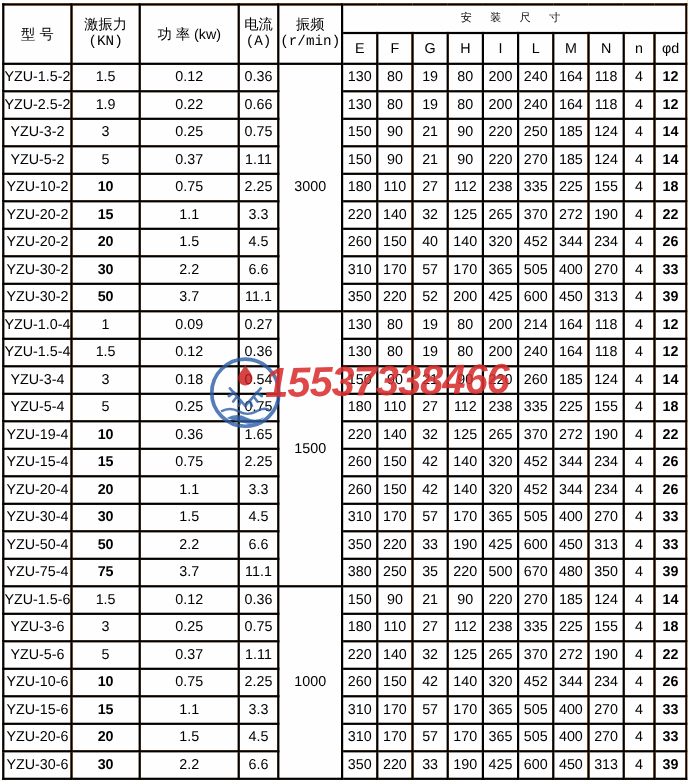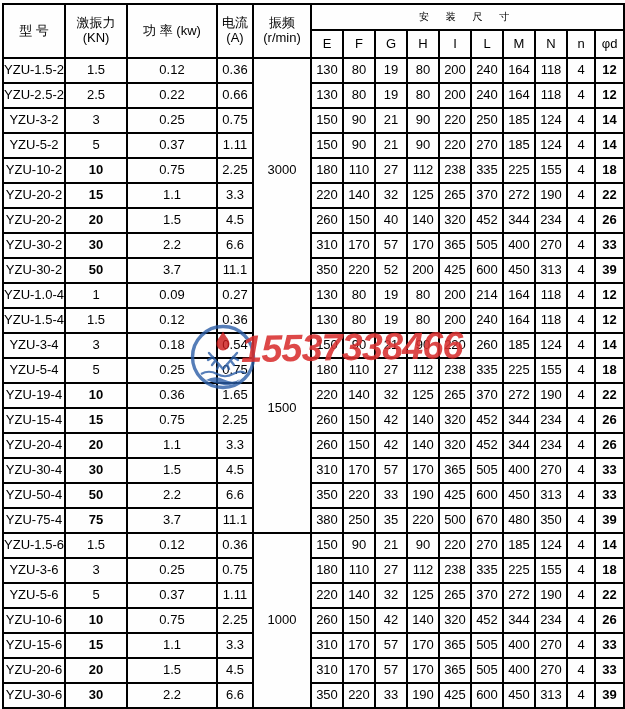--- a/index.html
+++ b/index.html
@@ -13,21 +13,21 @@
   th,td{
     border:2px solid #000;text-align:center;vertical-align:middle;
     padding:0;font-size:13px;font-weight:normal;background:#fefefe;
     line-height:1.15;overflow:hidden;white-space:nowrap;
   }
   thead tr.hrow1 th{height:24px;}
   thead tr.hrow2 th{height:26px;}
   tbody td{height:23px;}
   th.install{letter-spacing:7px;font-size:10px;}
   .b{font-weight:bold;}
-  .hline{display:block;}
+  .hline{display:block;font-family:Liberation Mono, monospace;}
   
   .wm-logo{position:absolute;left:188px;top:322px;width:70px;height:70px;opacity:.8;pointer-events:none;}
   .wm-phone{
     position:absolute;left:241px;top:328px;width:230px;
     font-size:38px;font-weight:bold;font-style:italic;line-height:1;
     letter-spacing:-1px;opacity:.88;pointer-events:none;
     transform:rotate(-1deg);font-family:"Liberation Sans","DejaVu Sans",sans-serif;
   }
 </style>
 </head>
@@ -96,21 +96,21 @@
           <td>80</td>
           <td>200</td>
           <td>240</td>
           <td>164</td>
           <td>118</td>
           <td>4</td>
           <td class="b">12</td>
         </tr>
         <tr>
           <td>YZU-2.5-2</td>
-          <td>2.5</td>
+          <td>1.9</td>
           <td>0.22</td>
           <td>0.66</td>
           <td>130</td>
           <td>80</td>
           <td>19</td>
           <td>80</td>
           <td>200</td>
           <td>240</td>
           <td>164</td>
           <td>118</td>

